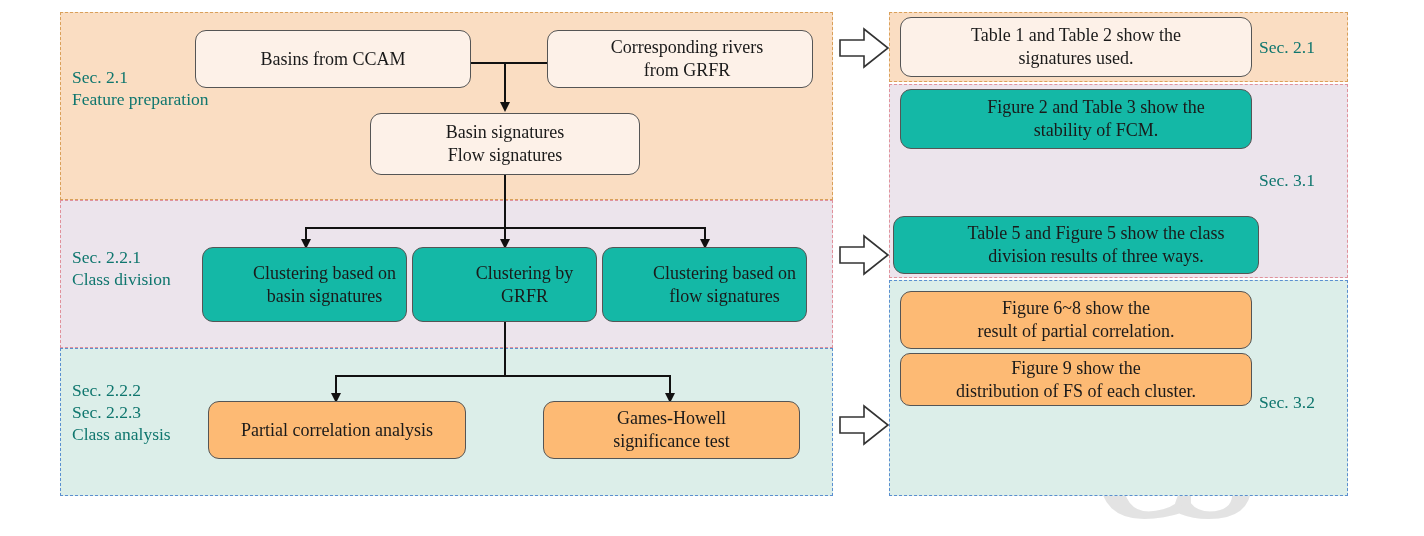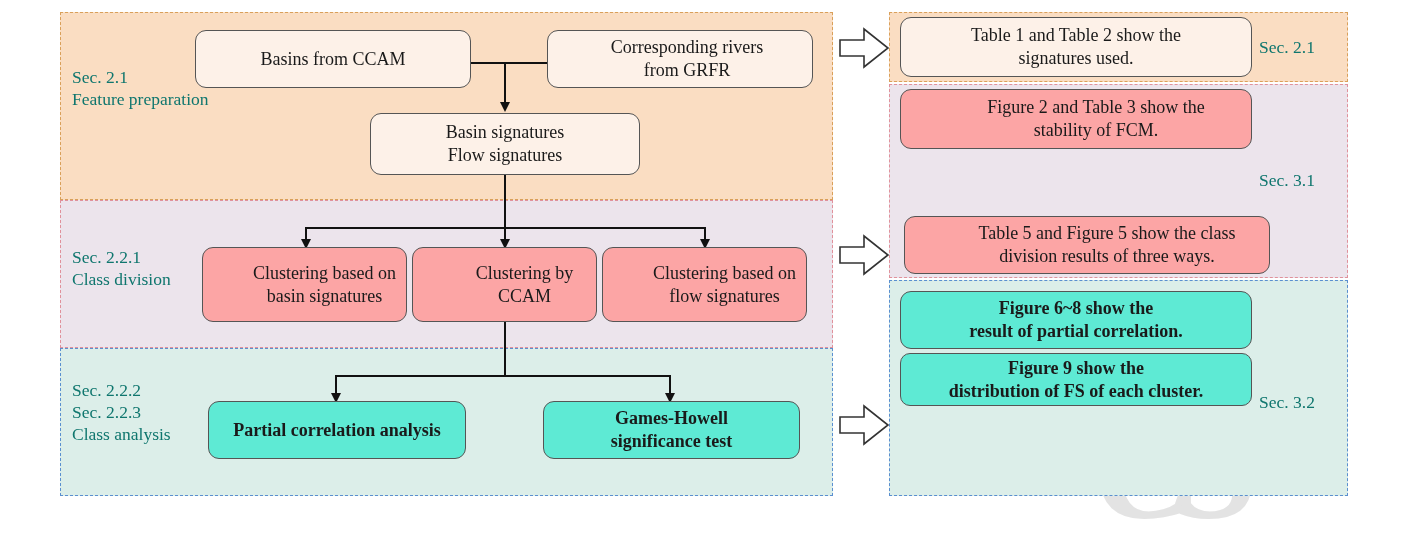--- a/index.html
+++ b/index.html
@@ -29,22 +29,22 @@
 
   
   .seclabel{position:absolute;font-size:17.5px;line-height:22px;white-space:pre-line;color:#0f766e;}
   .seclabel.right{font-size:17.5px;line-height:22px;}
 
   
   .node{position:absolute;box-sizing:border-box;border:1.3px solid #555;border-radius:11px;
         display:flex;align-items:center;justify-content:center;text-align:center;
         font-size:18px;line-height:23px;color:#1a1a1a;padding:2px 6px;white-space:pre-line;}
   .node.orange{background:#fdf1e8;}
-  .node.purple{background:#fca5a5;padding-left:46px;}
-  .node.teal{background:#5eead4;font-weight:bold;}
+  .node.purple{background:#14b8a6;padding-left:46px;}
+  .node.teal{background:#fdba74;}
 
   
   .ln{position:absolute;background:#111;}
   .lnh{height:1.6px;}
   .lnv{width:1.6px;}
   .arrowhead{position:absolute;width:0;height:0;border-left:5.5px solid transparent;
      border-right:5.5px solid transparent;border-top:10px solid #111;}
 
   
   .blockarrow{position:absolute;}
@@ -113,21 +113,21 @@
 Flow signatures</span>
   </div>
 
   <div class="node purple" style="left:202px;top:247px;width:205px;height:75px;">
     <span>Clustering based on
 basin signatures</span>
   </div>
 
   <div class="node purple" style="left:412px;top:247px;width:185px;height:75px;">
     <span>Clustering by
-CCAM</span>
+GRFR</span>
   </div>
 
   <div class="node purple" style="left:602px;top:247px;width:205px;height:75px;">
     <span>Clustering based on
 flow signatures</span>
   </div>
 
   <div class="node teal" style="left:208px;top:401px;width:258px;height:58px;">
     <span>Partial correlation analysis</span>
   </div>
@@ -141,21 +141,21 @@
     <span>Table 1 and Table 2 show the
 signatures used.</span>
   </div>
 
   <div class="node purple" style="left:900px;top:89px;width:352px;height:60px;">
     <span>Figure 2 and Table 3 show the
 stability of FCM.</span>
   </div>
 
 
-  <div class="node purple" style="left:893px;top:216px;width:366px;height:58px;margin-left:11px;">
+  <div class="node purple" style="left:893px;top:216px;width:366px;height:58px;">
     <span>Table 5 and Figure 5 show the class
 division results of three ways.</span>
   </div>
 
   <div class="node teal" style="left:900px;top:291px;width:352px;height:58px;">
     <span>Figure 6~8 show the
 result of partial correlation.</span>
   </div>
 
   <div class="node teal" style="left:900px;top:353px;width:352px;height:53px;border-radius:10px;">

